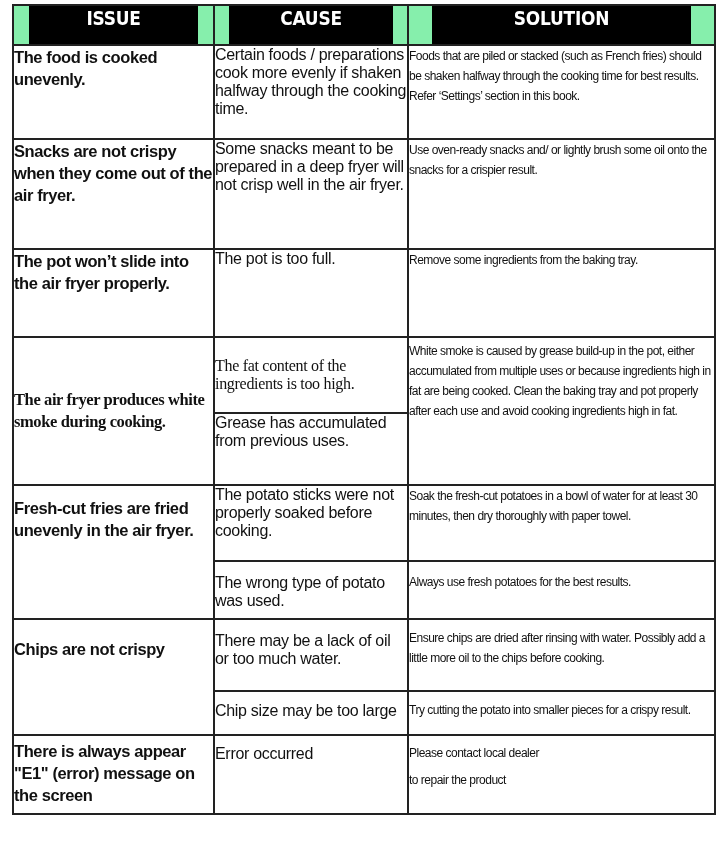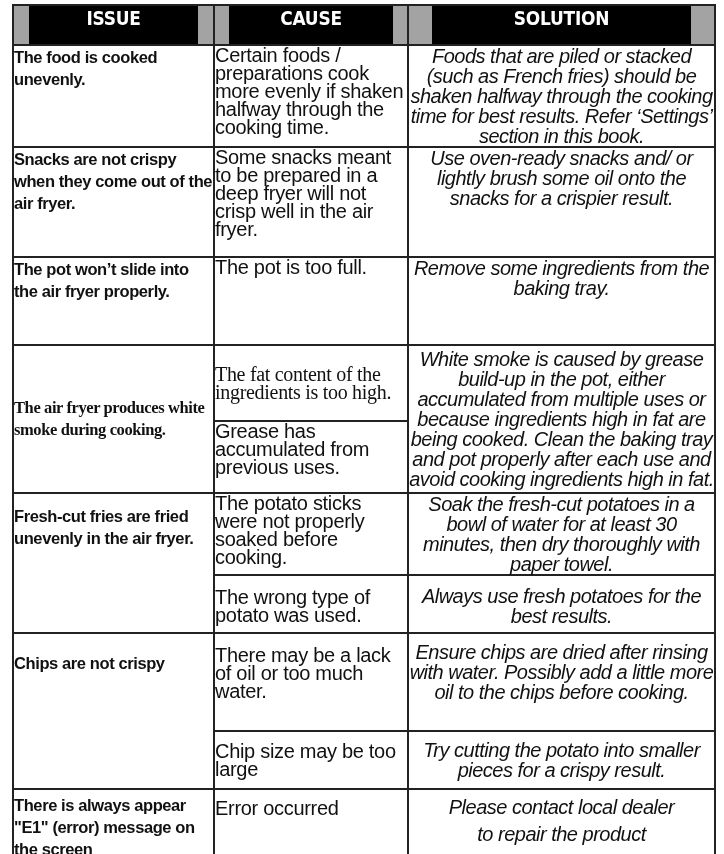--- a/index.html
+++ b/index.html
@@ -11,30 +11,30 @@
   }
   table.trouble th, table.trouble td {
     border: 2px solid #222; vertical-align: top; padding: 0;
   }
   col.c1 { width: 201px; } col.c2 { width: 194px; } col.c3 { width: 307px; }
   thead th {
     background: #000; color: #fff; height: 38px; font-weight: bold;
     font-size: 20px; letter-spacing: -0.3px; text-align: center; vertical-align: middle;
     font-family: "DejaVu Sans", sans-serif; transform: scaleX(0.85);
   }
-  thead tr { background: #a3a3a3; border-radius: 20px; }
+  thead tr { background: #86efac; border-radius: 20px; }
   .issue {
     font-weight: bold; font-size: 16.5px; line-height: 22px;
     padding: 6px 6px 0 16px; letter-spacing: -0.4px;
   }
   .cause {
-    font-size: 20px; line-height: 18px; padding: 7px 6px 0 8px; letter-spacing: -0.3px;
+    font-size: 16px; line-height: 18px; padding: 7px 6px 0 8px; letter-spacing: -0.3px;
   }
   .sol {
-    font-style: italic; font-size: 20px; line-height: 20px; padding: 6px 6px 0 10px; letter-spacing: -0.5px; text-align: center;
+    font-size: 12px; line-height: 20px; padding: 6px 6px 0 10px; letter-spacing: -0.5px;
   }
   .vmid { vertical-align: middle !important; padding-top: 0 !important; font-family: Liberation Serif, serif; }
   .pad-top { padding-top: 16px; }
   .sol.spaced { line-height: 27px; padding-top: 4px; margin-top: 28px; }
 </style>
 </head>
 <body>
 
 <table class="trouble">
   <colgroup>
@@ -81,26 +81,26 @@
     <tr style="height:76px">
       <td class="issue" rowspan="2" style="padding-top:11px">Fresh-cut fries are fried unevenly in the air fryer.</td>
       <td class="cause">The potato sticks were not properly soaked before cooking.</td>
       <td class="sol">Soak the fresh-cut potatoes in a bowl of water for at least 30 minutes, then dry thoroughly with paper towel.</td>
     </tr>
     <tr style="height:58px">
       <td class="cause pad-top" style="padding-top:12px">The wrong type of potato was used.</td>
       <td class="sol" style="padding-top:10px">Always use fresh potatoes for the best results.</td>
     </tr>
 
-    <tr style="height:98px">
+    <tr style="height:72px">
       <td class="issue" rowspan="2" style="padding-top:18px">Chips are not crispy</td>
       <td class="cause" style="padding-top:12px">There may be a lack of oil or too much water.</td>
       <td class="sol" style="padding-top:8px">Ensure chips are dried after rinsing with water. Possibly add a little more oil to the chips before cooking.</td>
     </tr>
-    <tr style="height:58px">
+    <tr style="height:44px">
       <td class="cause" style="padding-top:10px">Chip size may be too large</td>
       <td class="sol" style="padding-top:8px">Try cutting the potato into smaller pieces for a crispy result.</td>
     </tr>
 
     <tr style="height:79px">
       <td class="issue" style="padding-top:4px">There is always appear "E1" (error) message on the screen</td>
       <td class="cause" style="padding-top:9px">Error occurred</td>
       <td class="sol spaced">
         <div>Please contact local dealer</div>
         <div>to repair the product</div>

